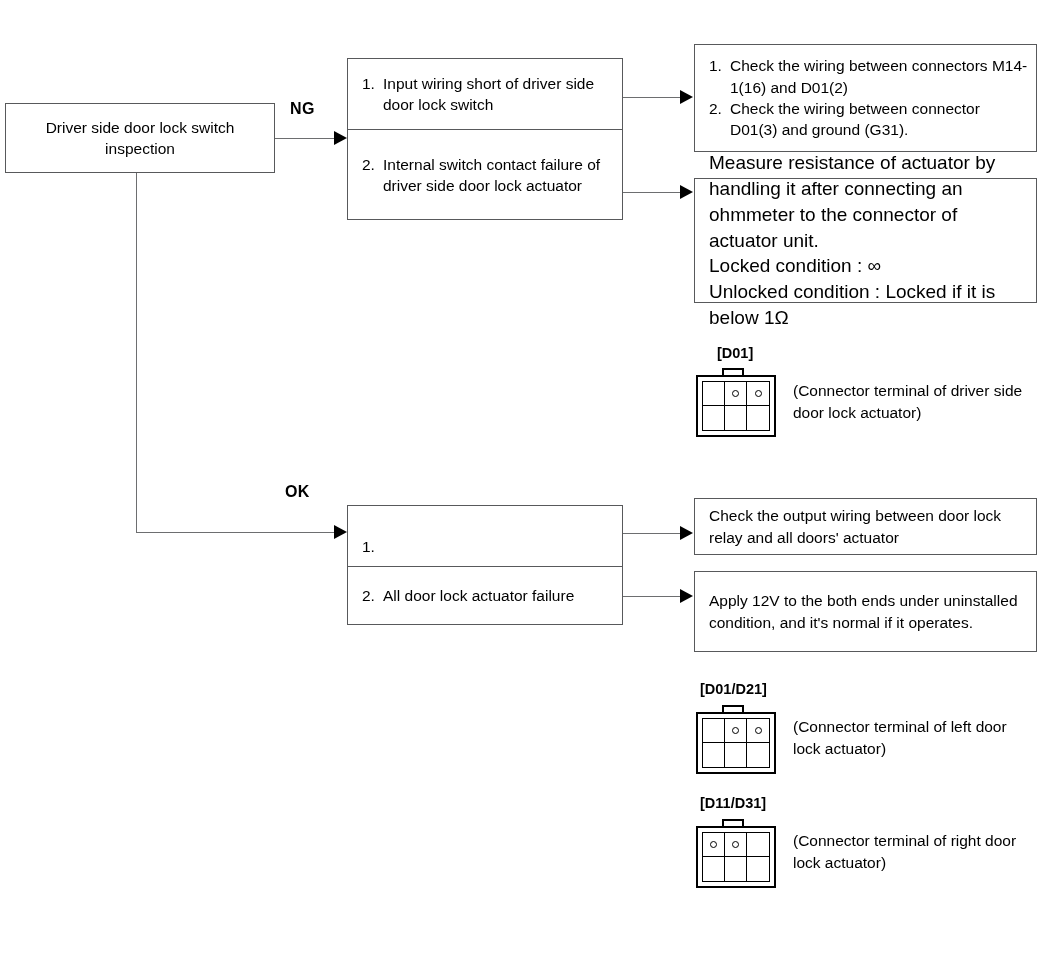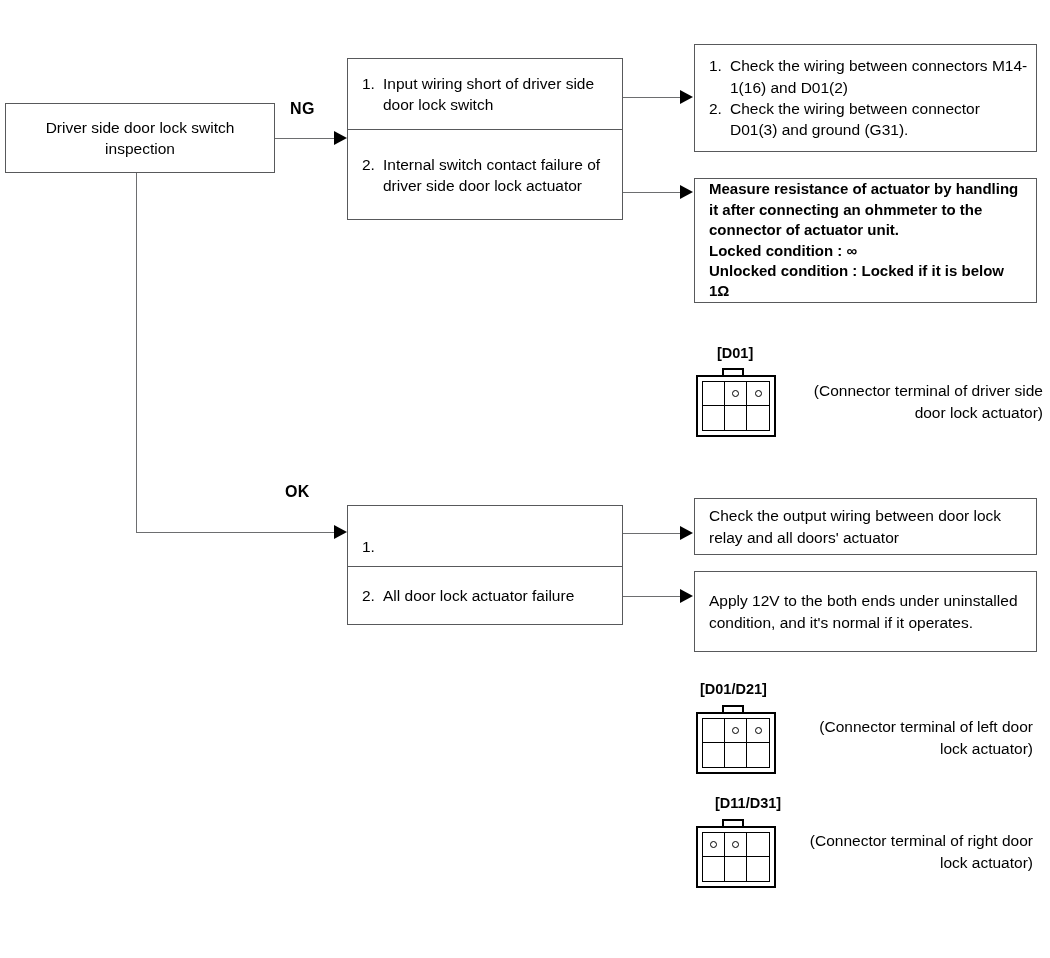--- a/index.html
+++ b/index.html
@@ -54,22 +54,22 @@
   .numitem {
     position: relative;
     padding-left: 21px;
   }
   .numitem > .num {
     position: absolute;
     left: 0;
     top: 0;
   }
   .bold-box .cell-inner {
-    font-weight: bold;
-    font-size: 15px;
+    font-weight: normal;
+    font-size: 19px;
     line-height: 1.36;
   }
   .hline {
     position: absolute;
     height: 0;
     border-top: 1.6px solid #6d6e70;
   }
   .vline {
     position: absolute;
     width: 0;
@@ -91,21 +91,21 @@
   }
   .conn-label {
     position: absolute;
     font-weight: bold;
     font-size: 14.5px;
   }
   .conn-caption {
     position: absolute;
     font-size: 15.5px;
     line-height: 1.42;
-    text-align: right;
+    text-align: left;
   }
   .connector {
     position: absolute;
   }
   .conn-tab {
     position: absolute;
     left: 26px;
     top: 0;
     width: 22px;
     height: 9px;
@@ -295,21 +295,21 @@
             <span class="pin"></span>
           </div>
         <div class="conn-cell"></div>
         <div class="conn-cell"></div>
         <div class="conn-cell"></div>
       </div>
     </div>
   </div>
   <div class="conn-caption" style="left:793px; top:716px; width:240px;">(Connector terminal of left door lock actuator)</div>
 
-  <div class="conn-label" style="left:700px; top:795px;margin-left:15px;">[D11/D31]</div>
+  <div class="conn-label" style="left:700px; top:795px;">[D11/D31]</div>
   <div class="connector" style="left:696px; top:819px; width:80px; height:69px;">
     <div class="conn-tab"></div>
     <div class="conn-shell">
       <div class="conn-grid">
         <div class="conn-cell">
             <span class="pin"></span>
           </div>
         <div class="conn-cell">
             <span class="pin"></span>
           </div>

